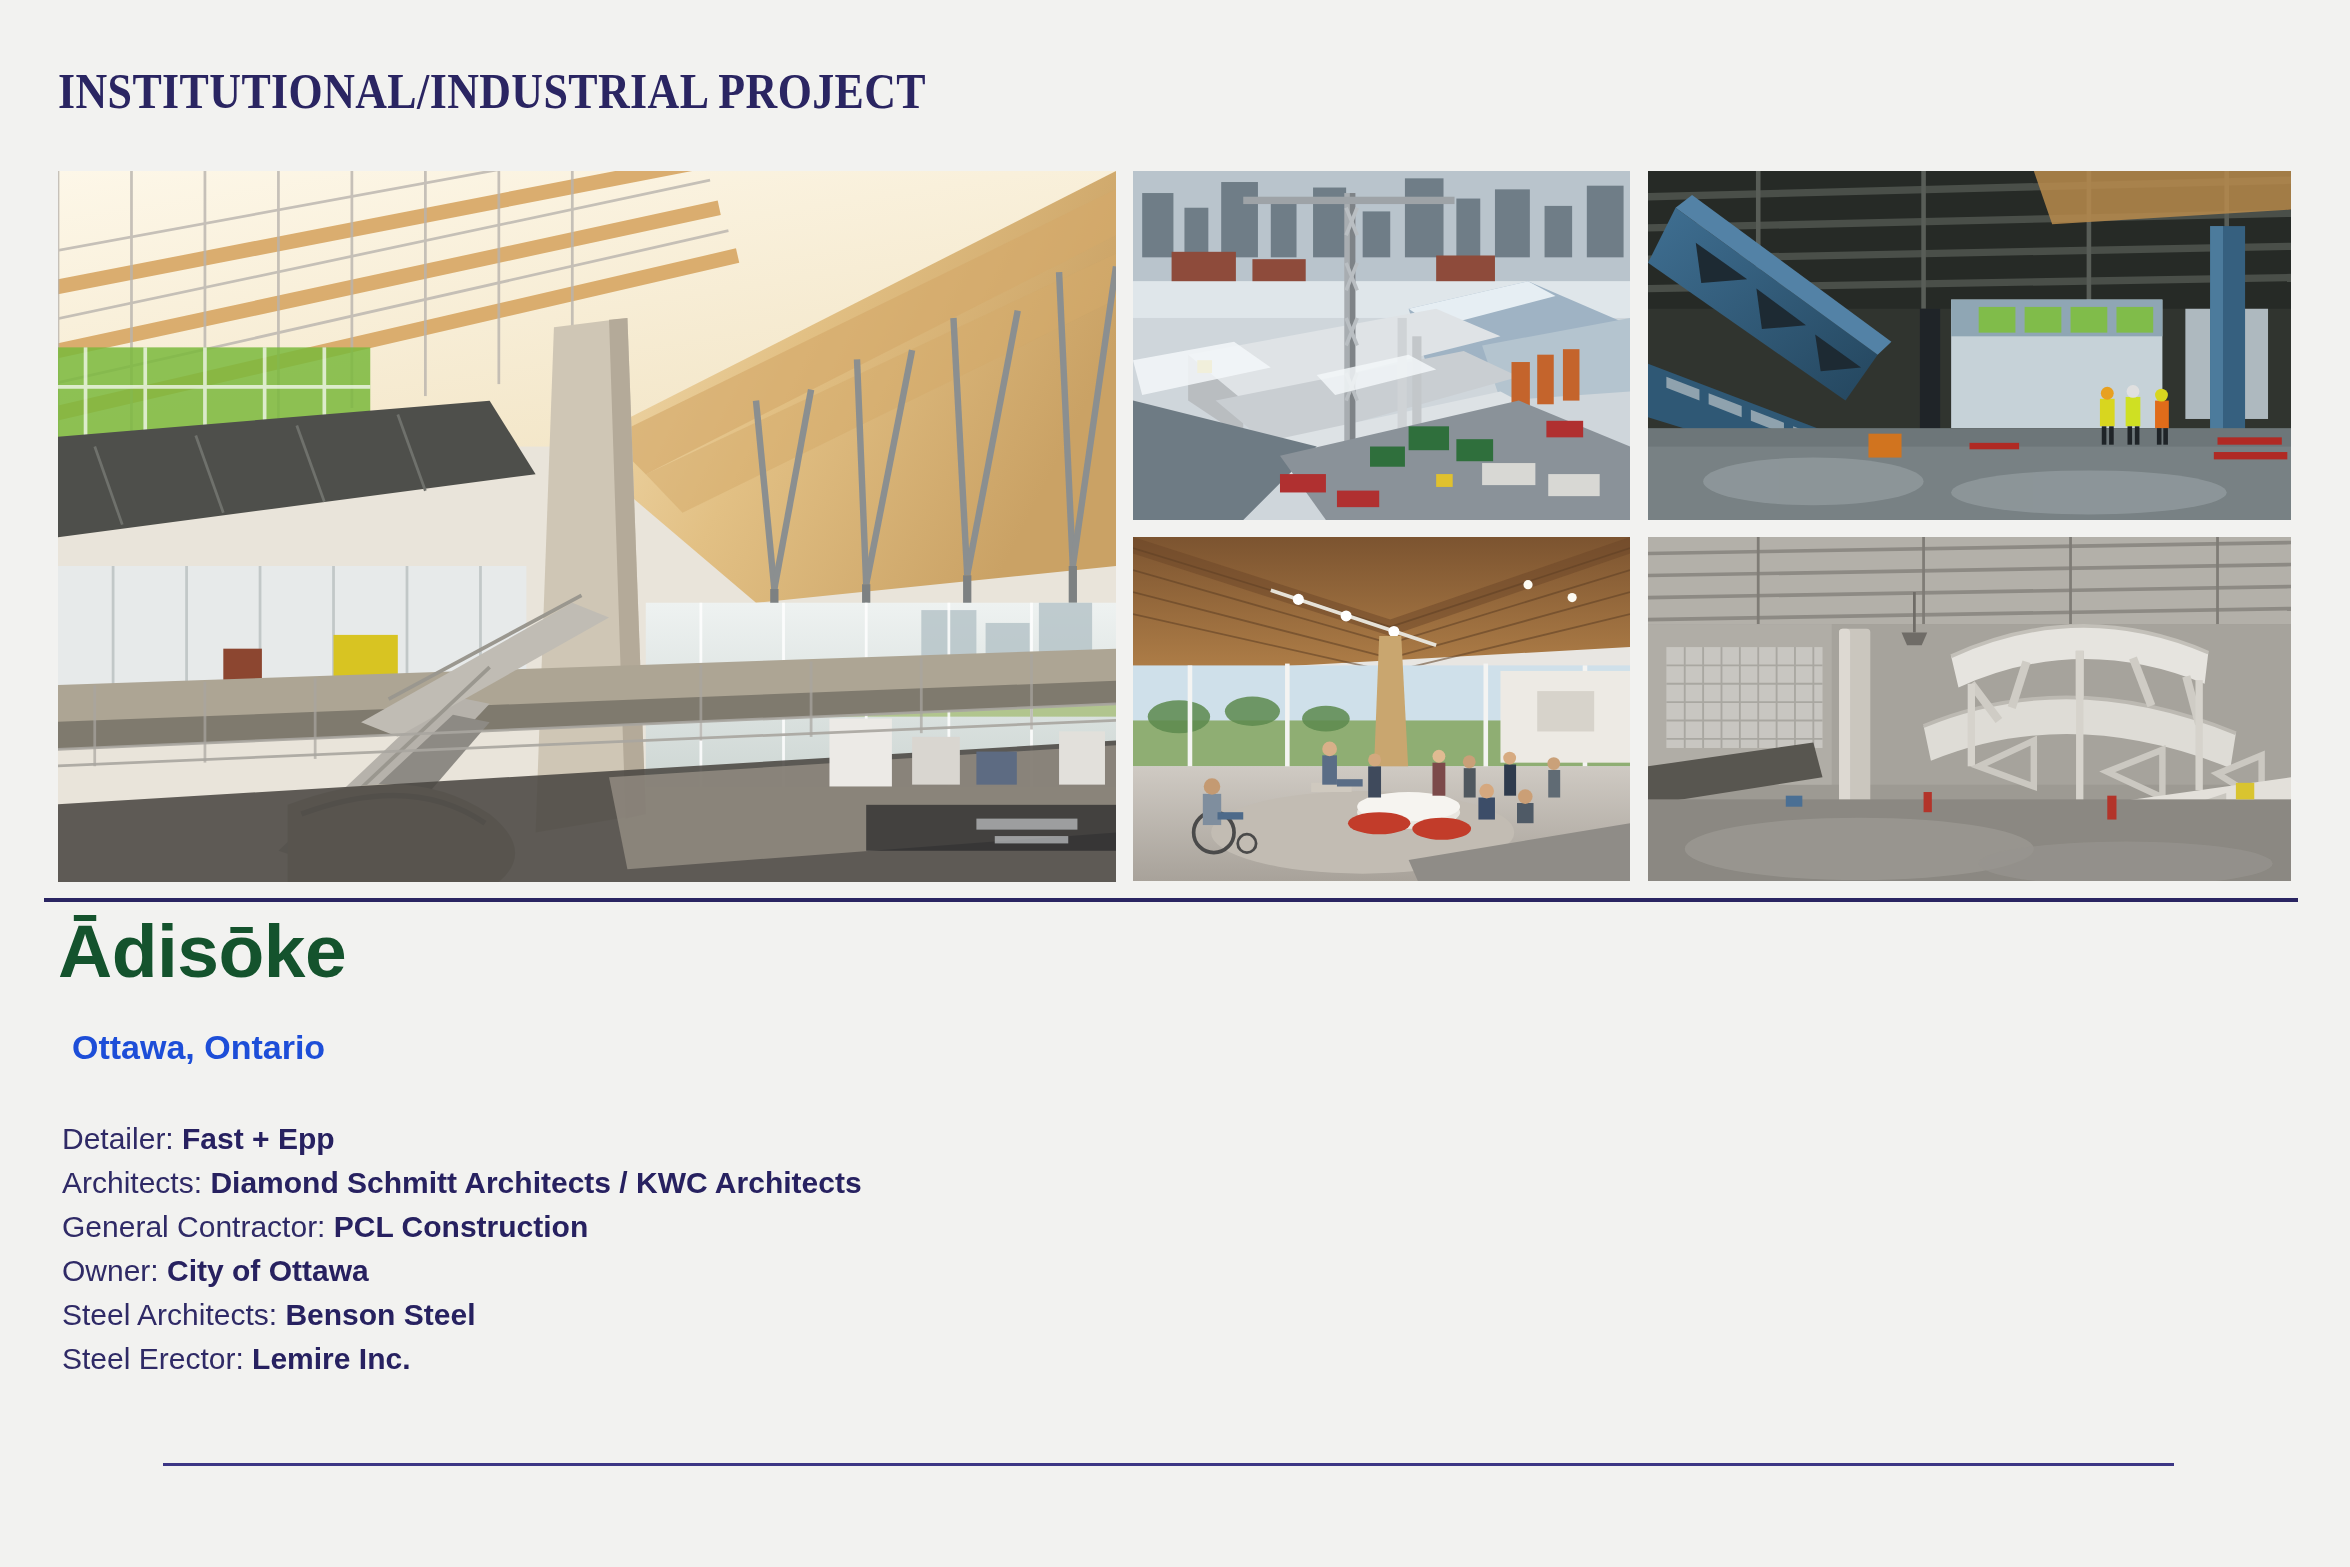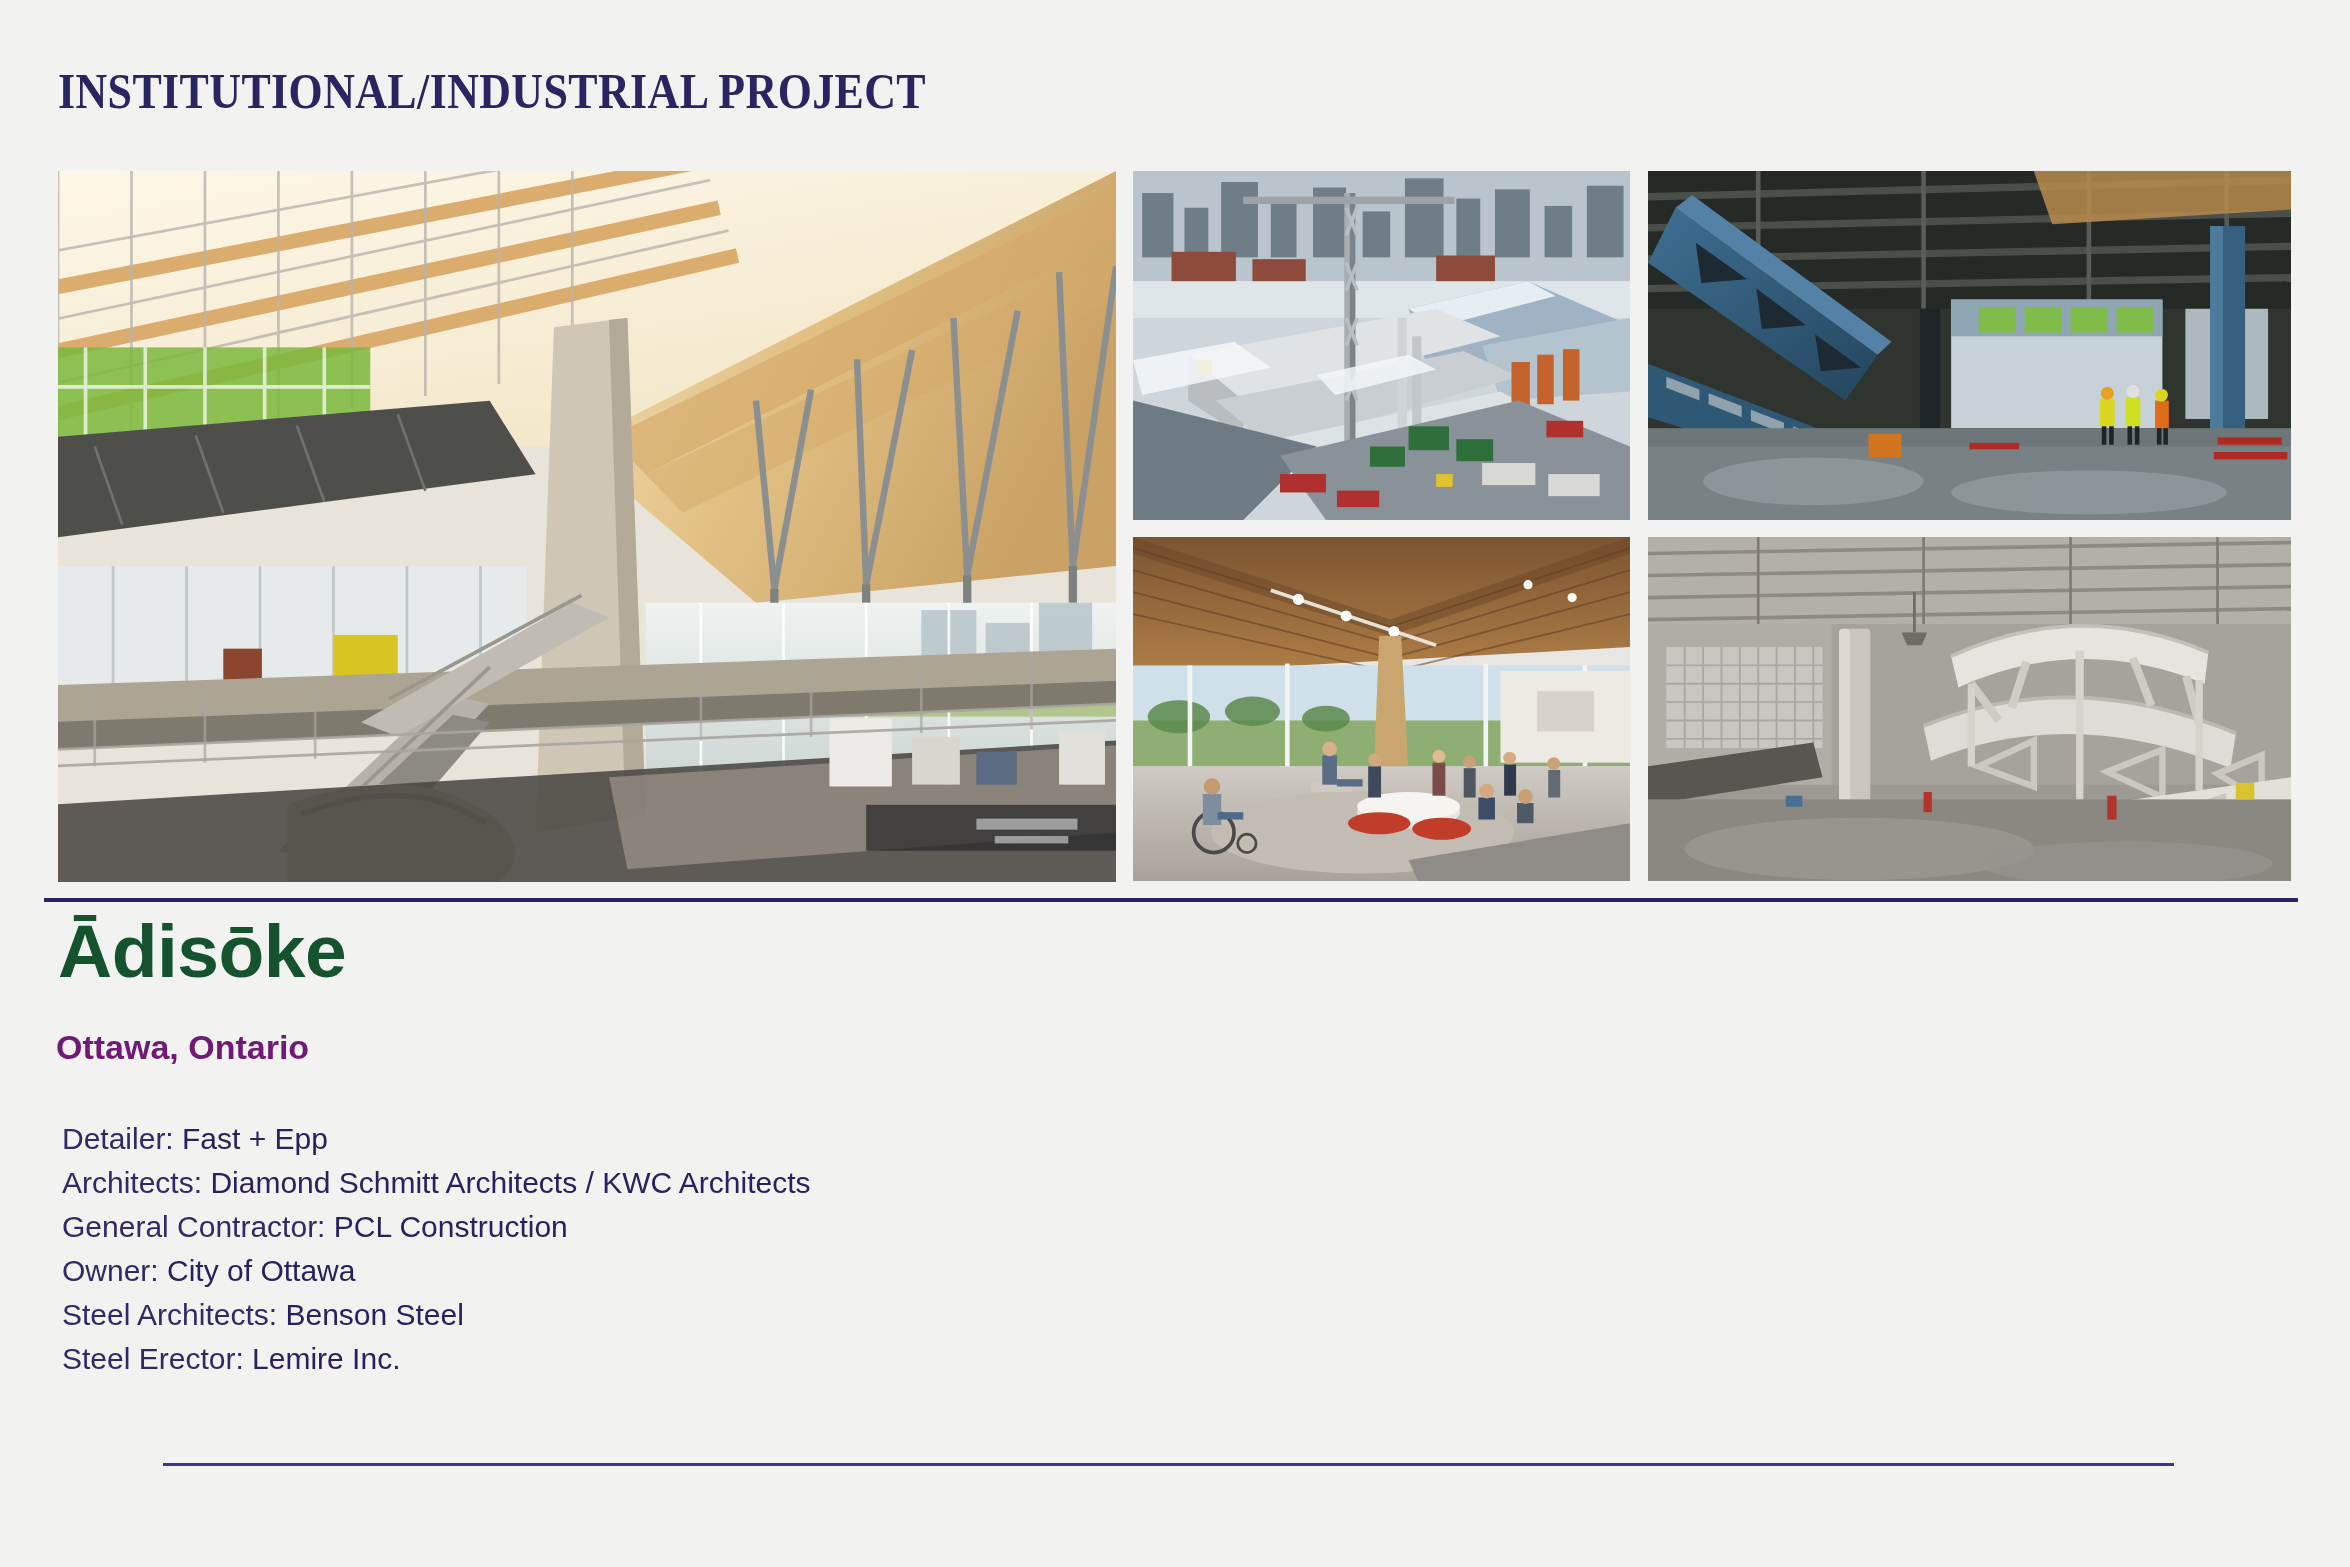--- a/index.html
+++ b/index.html
@@ -78,43 +78,43 @@
     font-size: 75px;
     font-weight: 700;
     color: #14532d;
     letter-spacing: -0.5px;
     line-height: 1;
     white-space: nowrap;
     text-align: right;
   }
   .project-location {
     position: absolute;
-    left: 56px;
+    left: 72px;
     top: 1030px;
     font-size: 34px;
     font-weight: 700;
-    color: #701a75;
+    color: #1d4ed8;
     line-height: 1;
     white-space: nowrap;
   }
 
   .credits {
     position: absolute;
     left: 62px;
     top: 1117px;
     width: 1469px;
   }
   .credit-line {
     font-size: 30px;
     color: #2f2a66;
     line-height: 44px;
     white-space: nowrap;
   }
   .credit-line .role { font-weight: 400; }
-  .credit-line .value { font-weight: 400; color: #272160; }
+  .credit-line .value { font-weight: 700; color: #272160; }
 </style>
 </head>
 <body>
 
 <div class="page-title">INSTITUTIONAL/INDUSTRIAL PROJECT</div>
 
 <div class="gallery">
 
   <div class="photo photo-hero">
     <svg viewBox="0 0 1152 774" preserveAspectRatio="none">

